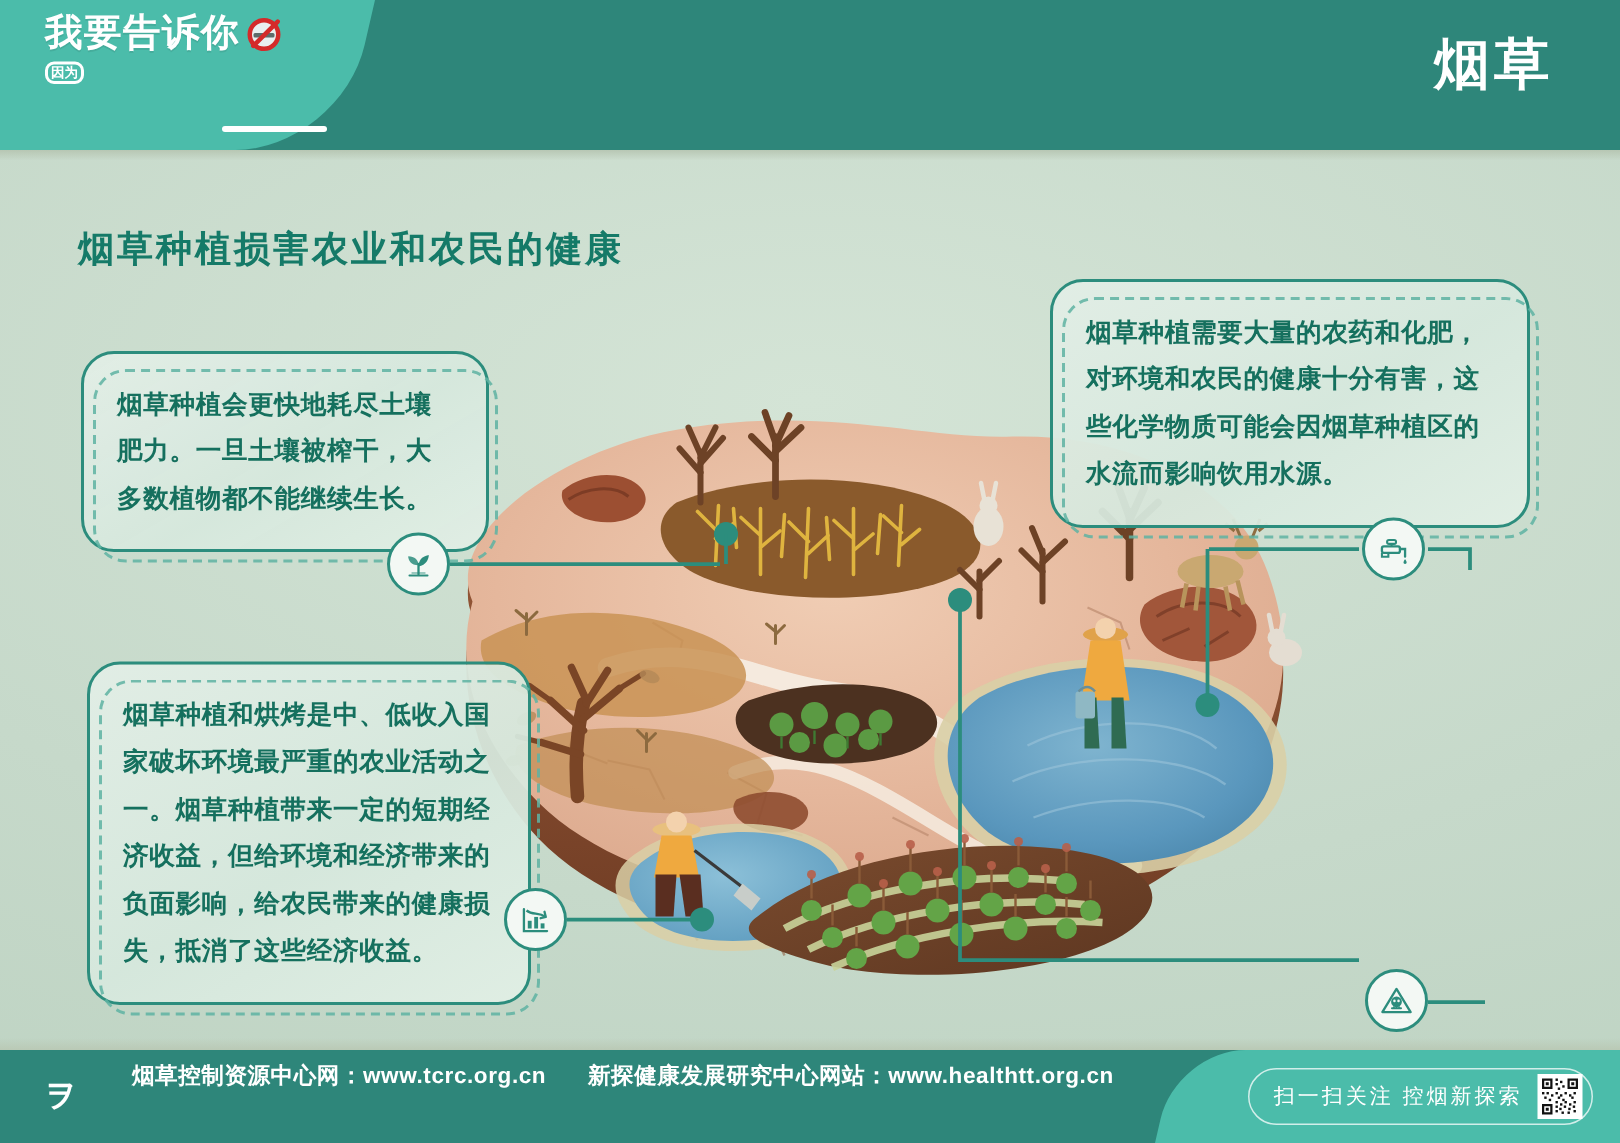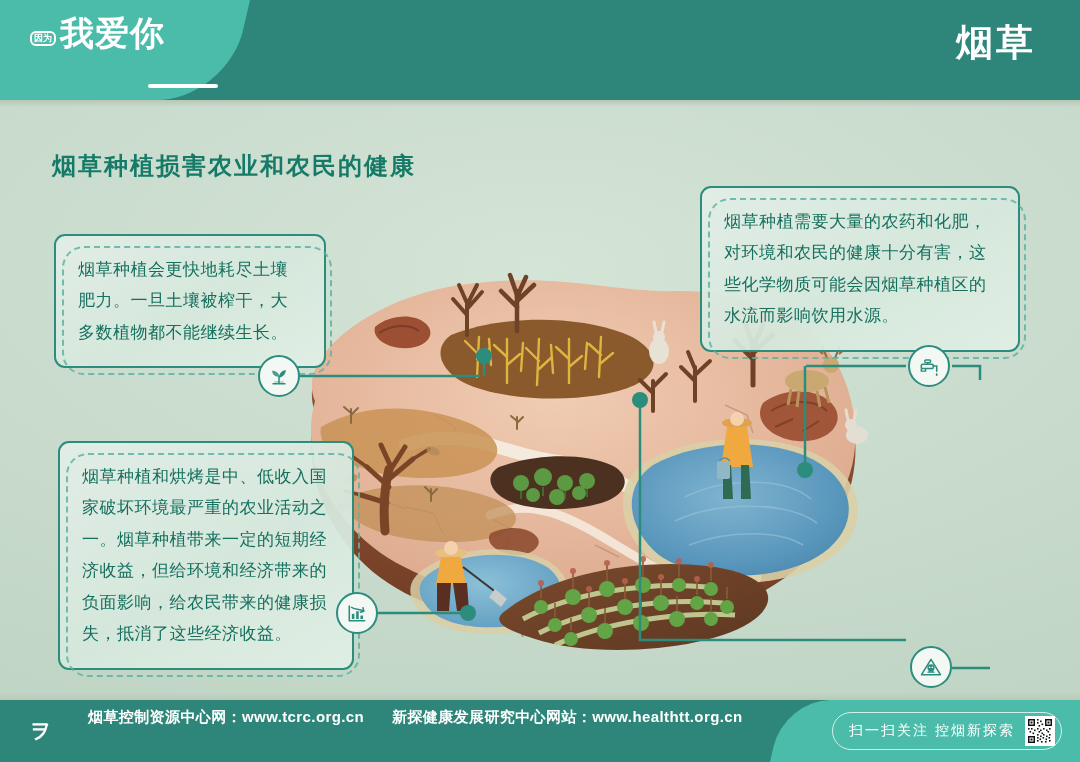--- a/index.html
+++ b/index.html
@@ -86,24 +86,24 @@
     z-index:12;
   }
 
   
   .illus { position:absolute; left:255px; top:215px; width:640px; height:470px; z-index:5; }
 
   
   .callout {
     position:absolute; z-index:14;
     border:2px solid #2c8d7d;
-    border-radius:11px;
+    border-radius:22px;
     background:linear-gradient(150deg, rgba(226,238,230,.96) 0%, rgba(214,232,221,.94) 55%, rgba(225,239,229,.95) 100%);
     color:#15705e;
-    font-size:17px; font-weight:normal; line-height:1.85; letter-spacing:.5px;
+    font-size:17px; font-weight:bold; line-height:1.85; letter-spacing:.5px;
     padding:18px 22px;
   }
   .callout::after {
     content:""; position:absolute; left:6px; right:-8px; top:10px; bottom:-9px;
     border:2px dashed #5fb3a3; border-radius:22px; z-index:-1; opacity:.85;
   }
   .c-tl { left:54px; top:234px; width:272px; }
   .c-tr { left:700px; top:186px; width:320px; }
   .c-bl { left:58px; top:441px; width:296px; }
   .c-br { left:704px; top:568px; width:318px; }
@@ -154,23 +154,30 @@
 </head>
 <body>
 
 <div class="page">
 
   <div class="header">
     <div class="header-dark"></div>
     <div class="header-light"></div>
 
     <div class="logo-wrap">
+      <div class="logo-l1">
+        <span>我要告诉你</span>
+        <span class="nosmoke">
+          <span class="ring"></span>
+            <span class="cig"></span>
+            <span class="bar"></span>
+        </span>
+      </div>
       <div class="logo-l2">
         <span class="logo-badge">因为</span>
-        <span>我爱你</span>
       </div>
       <div class="underline-l2"></div>
     </div>
 
     <div class="header-title">
       <span>烟草</span>
       <svg class="smoke-wisp" viewBox="0 0 26 24">
         <path d="M20 3c-4 -2 -7 2 -5 5s6 1 6 4 -4 4 -8 5" fill="none" stroke="#ffffff" stroke-width="2.2" stroke-linecap="round"></path>
       </svg>
     </div>

